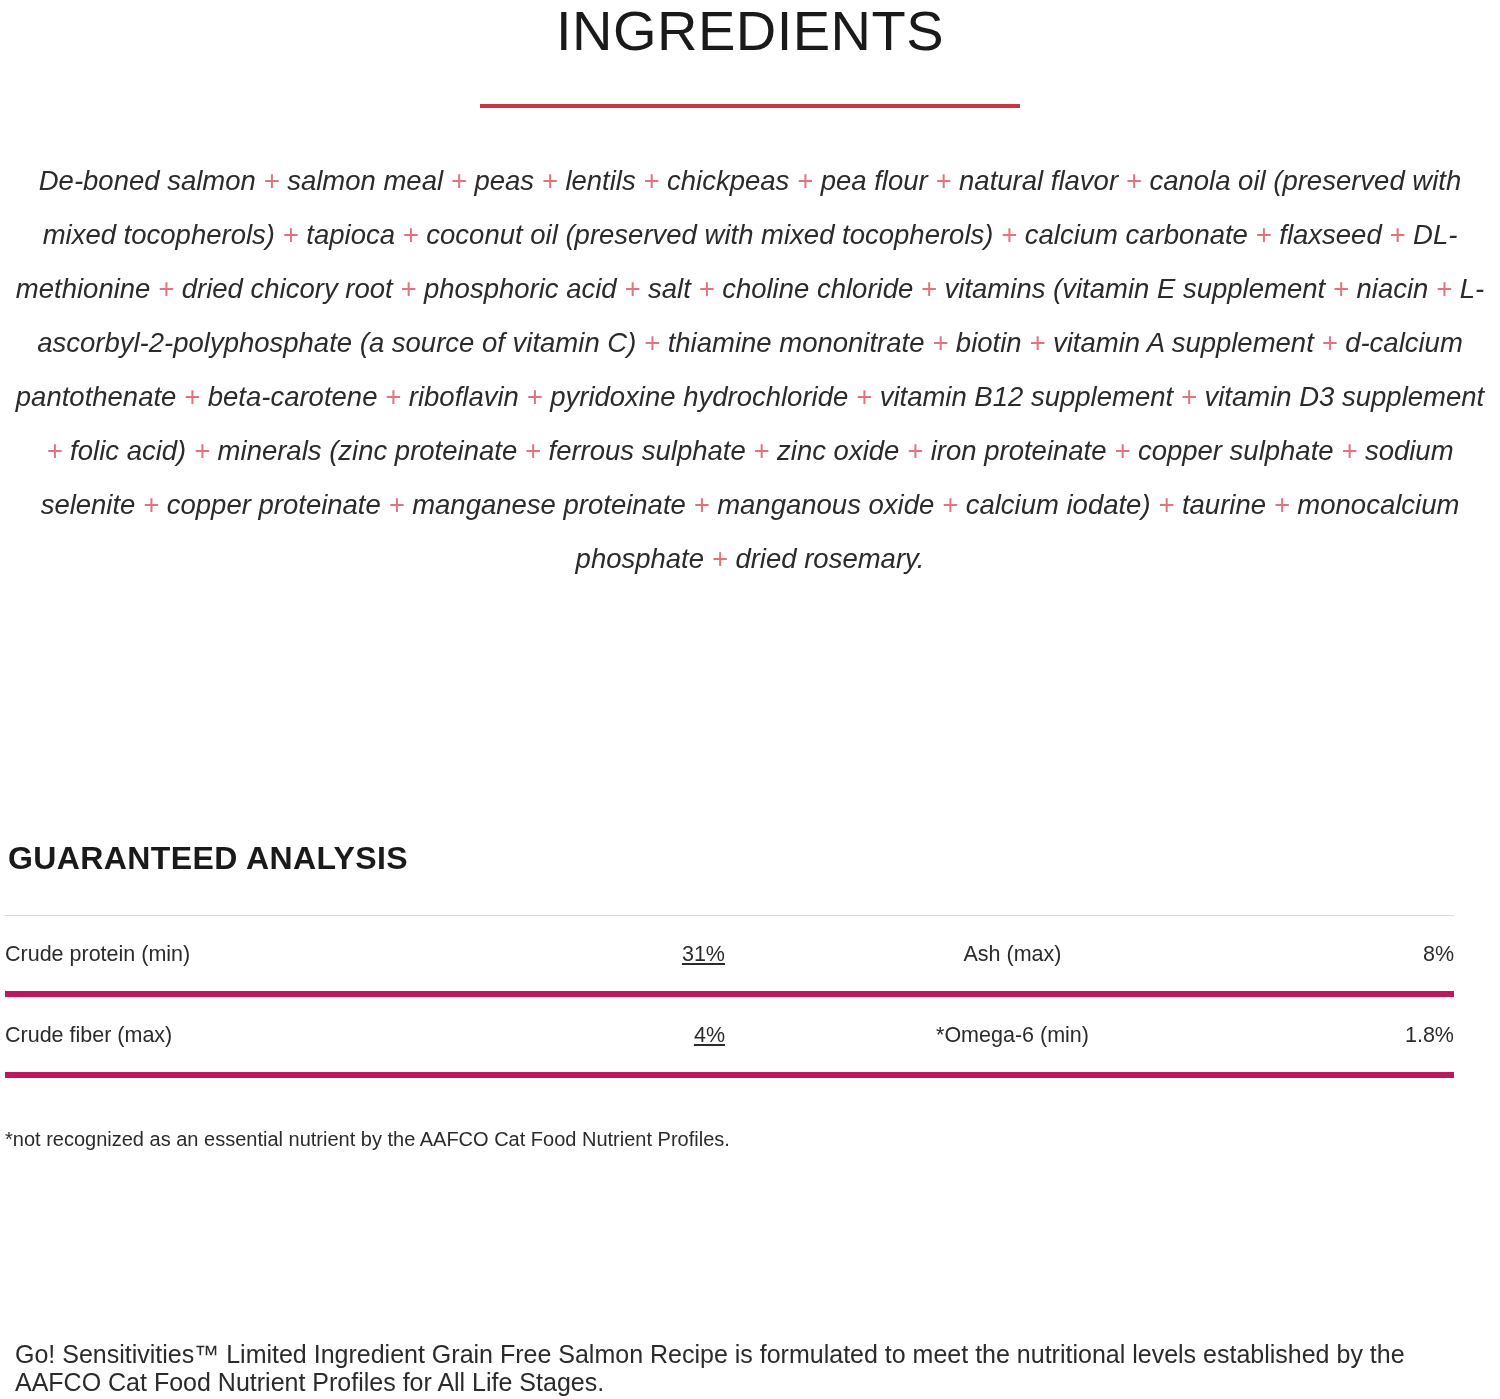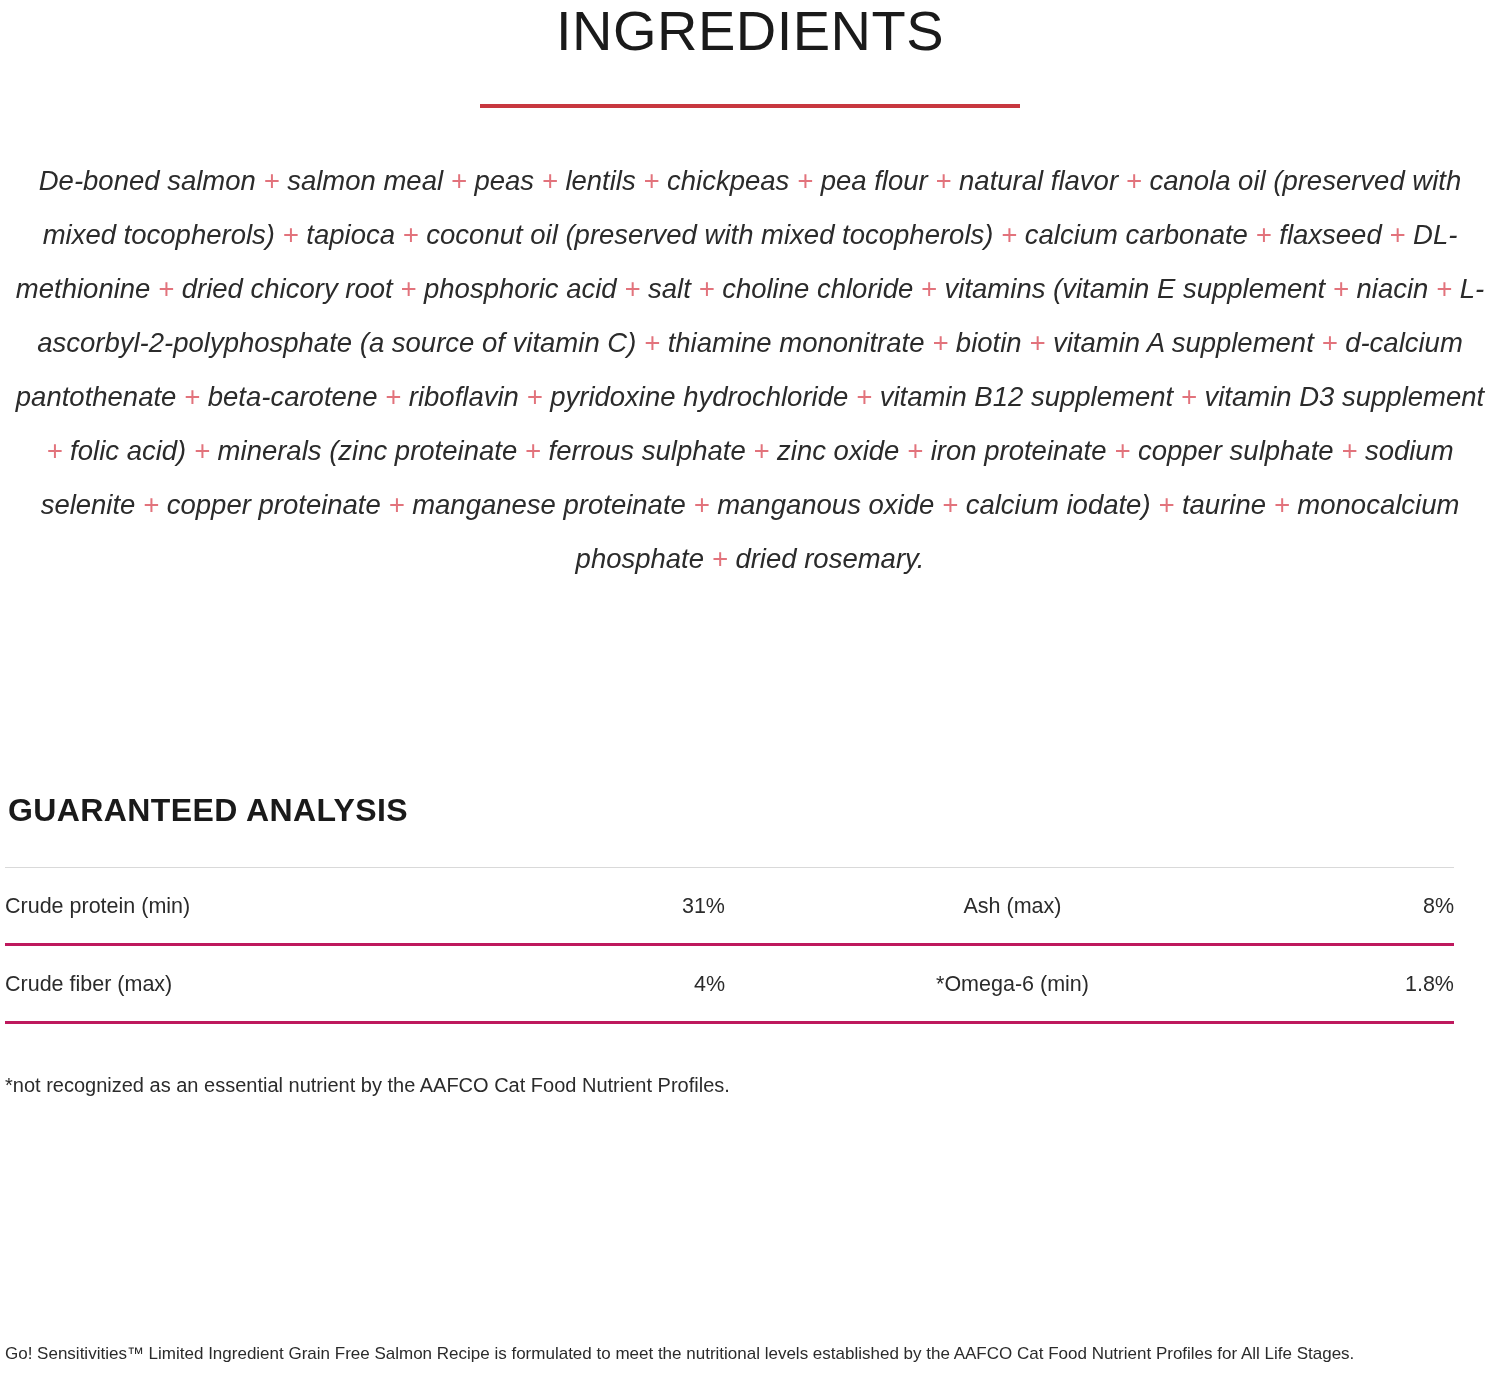--- a/index.html
+++ b/index.html
@@ -49,64 +49,64 @@
     font-style: italic;
   }
   .ingredients-body .plus {
     color: #e2737c;
   }
 
   
   .ga-section {
     position: absolute;
     left: 0;
-    top: 792px;
+    top: 840px;
     width: 1192px;
   }
   .ga-title {
     font-size: 32px;
     font-weight: bold;
     letter-spacing: 0.4px;
     margin: 0 0 0 8px;
     color: #1a1a1a;
   }
   table.ga-table {
     width: 1449px;
     margin: 38px 0 0 5px;
     border-collapse: collapse;
     font-size: 21.5px;
     color: #2b2b2b;
   }
   table.ga-table tr {
-    border-bottom: 3px solid #be185d;
+    border-bottom: 6px solid #be185d;
   }
   table.ga-table tr:first-child {
     border-top: 1px solid #d9d9d9;
   }
   table.ga-table td {
     padding: 26px 0 24px 0;
     vertical-align: middle;
     font-weight: 400;
   }
   td.c1 { width: 545px; padding-left: 3px; }
-  td.c2 { width: 175px; text-align: right; padding-right: 4px; }
+  td.c2 { width: 175px; text-align: right; padding-right: 4px; text-decoration: underline; }
   td.c3 { width: 575px; padding-left: 175px; text-align: center; }
   td.c4 { width: 154px; text-align: right; padding-right: 96px; }
 
   .footnote {
     margin: 50px 0 0 5px;
     font-size: 20px;
     color: #2b2b2b;
   }
   .aafco-note {
     position: absolute;
-    left: 5px;
+    left: 15px;
     top: 1340px;
     width: 1450px;
-    font-size: 17px;
+    font-size: 25px;
     line-height: 28px;
     color: #2b2b2b;
   }
 </style>
 </head>
 <body>
 
 <div class="ingredients-header">
   <h1 class="ingredients-title">INGREDIENTS</h1>
   <div class="title-rule" style="background: rgb(200, 55, 63);"></div>

